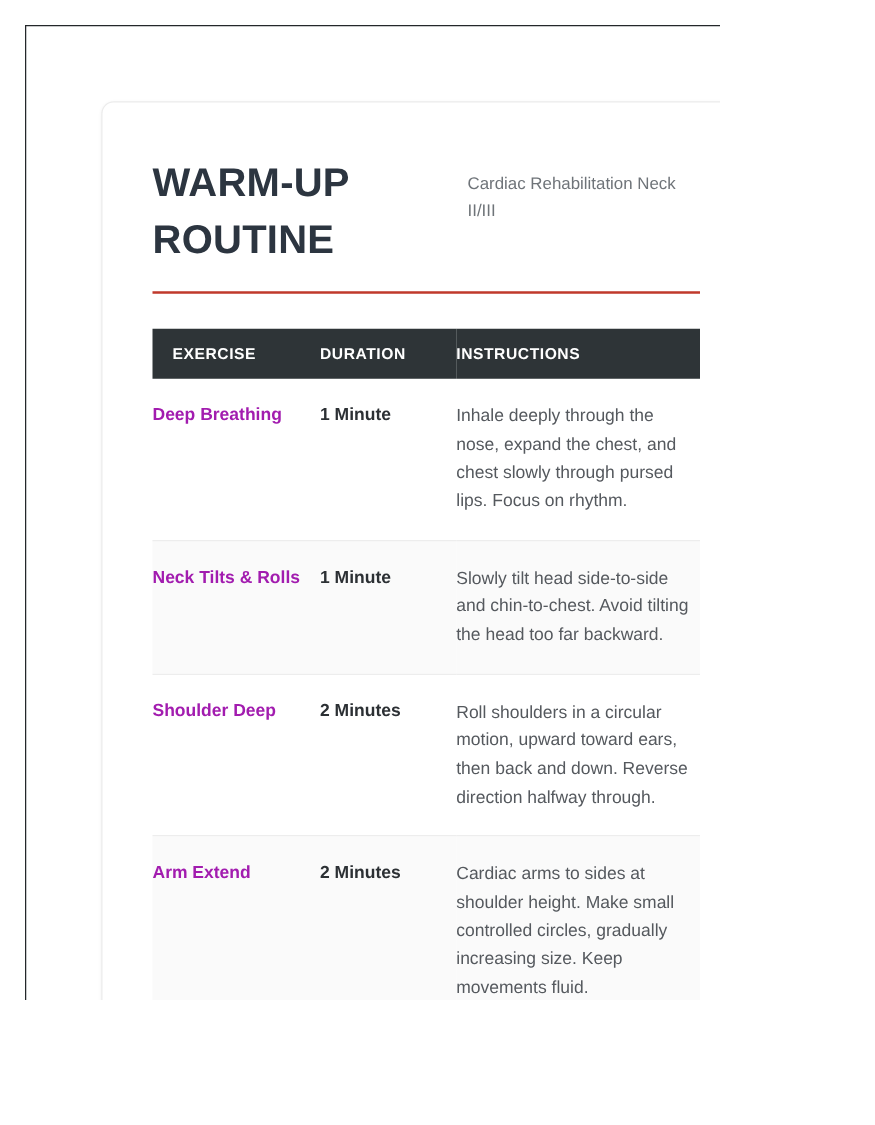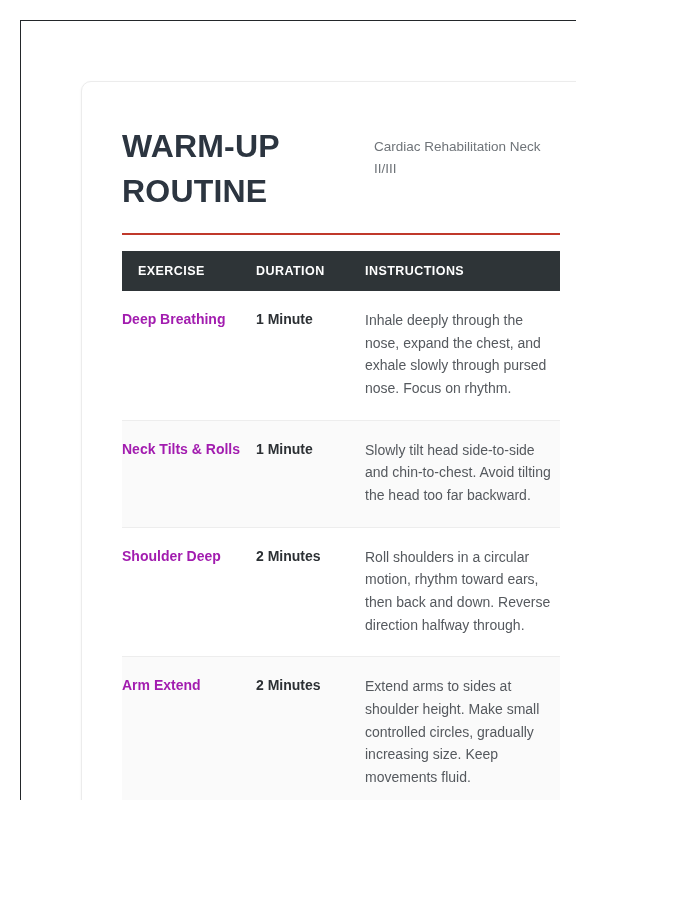--- a/index.html
+++ b/index.html
@@ -83,21 +83,21 @@
   }
 
   .accent-rule {
     margin: 18px 40px 0 40px;
     height: 2px;
     background: #c0392b;
   }
 
   
   .table-wrap {
-    margin: 16px 40px 0 40px;
+    margin: 28px 40px 0 40px;
   }
   table.routine-table {
     width: 100%;
     border-collapse: collapse;
     table-layout: fixed;
   }
   table.routine-table thead th {
     background: #2e3437;
     color: #ffffff;
     font-size: 12.5px;
@@ -160,36 +160,36 @@
             <tr>
               <th class="col-exercise">EXERCISE</th>
               <th class="col-duration">DURATION</th>
               <th class="col-instructions">INSTRUCTIONS</th>
             </tr>
           </thead>
           <tbody id="routine-body">
               <tr>
                 <td class="cell-exercise">Deep Breathing</td>
                 <td class="cell-duration">1 Minute</td>
-                <td class="cell-instructions">Inhale deeply through the nose, expand the chest, and exhale slowly through pursed nose. Focus on rhythm.</td>
+                <td class="cell-instructions">Inhale deeply through the nose, expand the chest, and chest slowly through pursed lips. Focus on rhythm.</td>
               </tr>
               <tr class="shaded">
                 <td class="cell-exercise">Neck Tilts &amp; Rolls</td>
                 <td class="cell-duration">1 Minute</td>
                 <td class="cell-instructions">Slowly tilt head side-to-side and chin-to-chest. Avoid tilting the head too far backward.</td>
               </tr>
               <tr>
                 <td class="cell-exercise">Shoulder Deep</td>
                 <td class="cell-duration">2 Minutes</td>
-                <td class="cell-instructions">Roll shoulders in a circular motion, rhythm toward ears, then back and down. Reverse direction halfway through.</td>
+                <td class="cell-instructions">Roll shoulders in a circular motion, upward toward ears, then back and down. Reverse direction halfway through.</td>
               </tr>
               <tr class="shaded">
                 <td class="cell-exercise">Arm Extend</td>
                 <td class="cell-duration">2 Minutes</td>
-                <td class="cell-instructions">Extend arms to sides at shoulder height. Make small controlled circles, gradually increasing size. Keep movements fluid.</td>
+                <td class="cell-instructions">Cardiac arms to sides at shoulder height. Make small controlled circles, gradually increasing size. Keep movements fluid.</td>
               </tr>
             </tbody>
         </table>
       </div>
 
     </div>
   </div>
 </div>
 
 </body></html>

